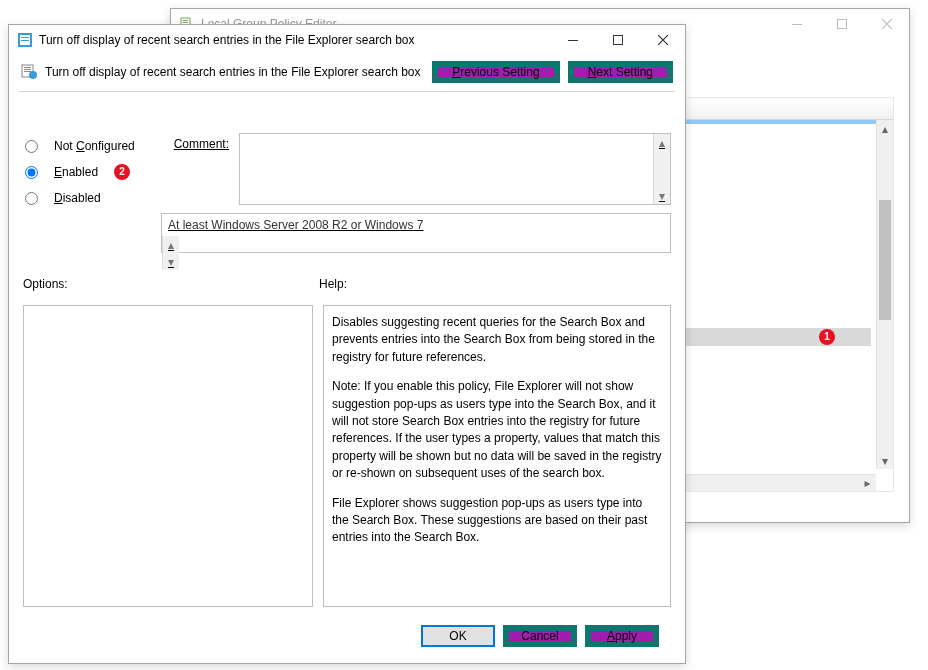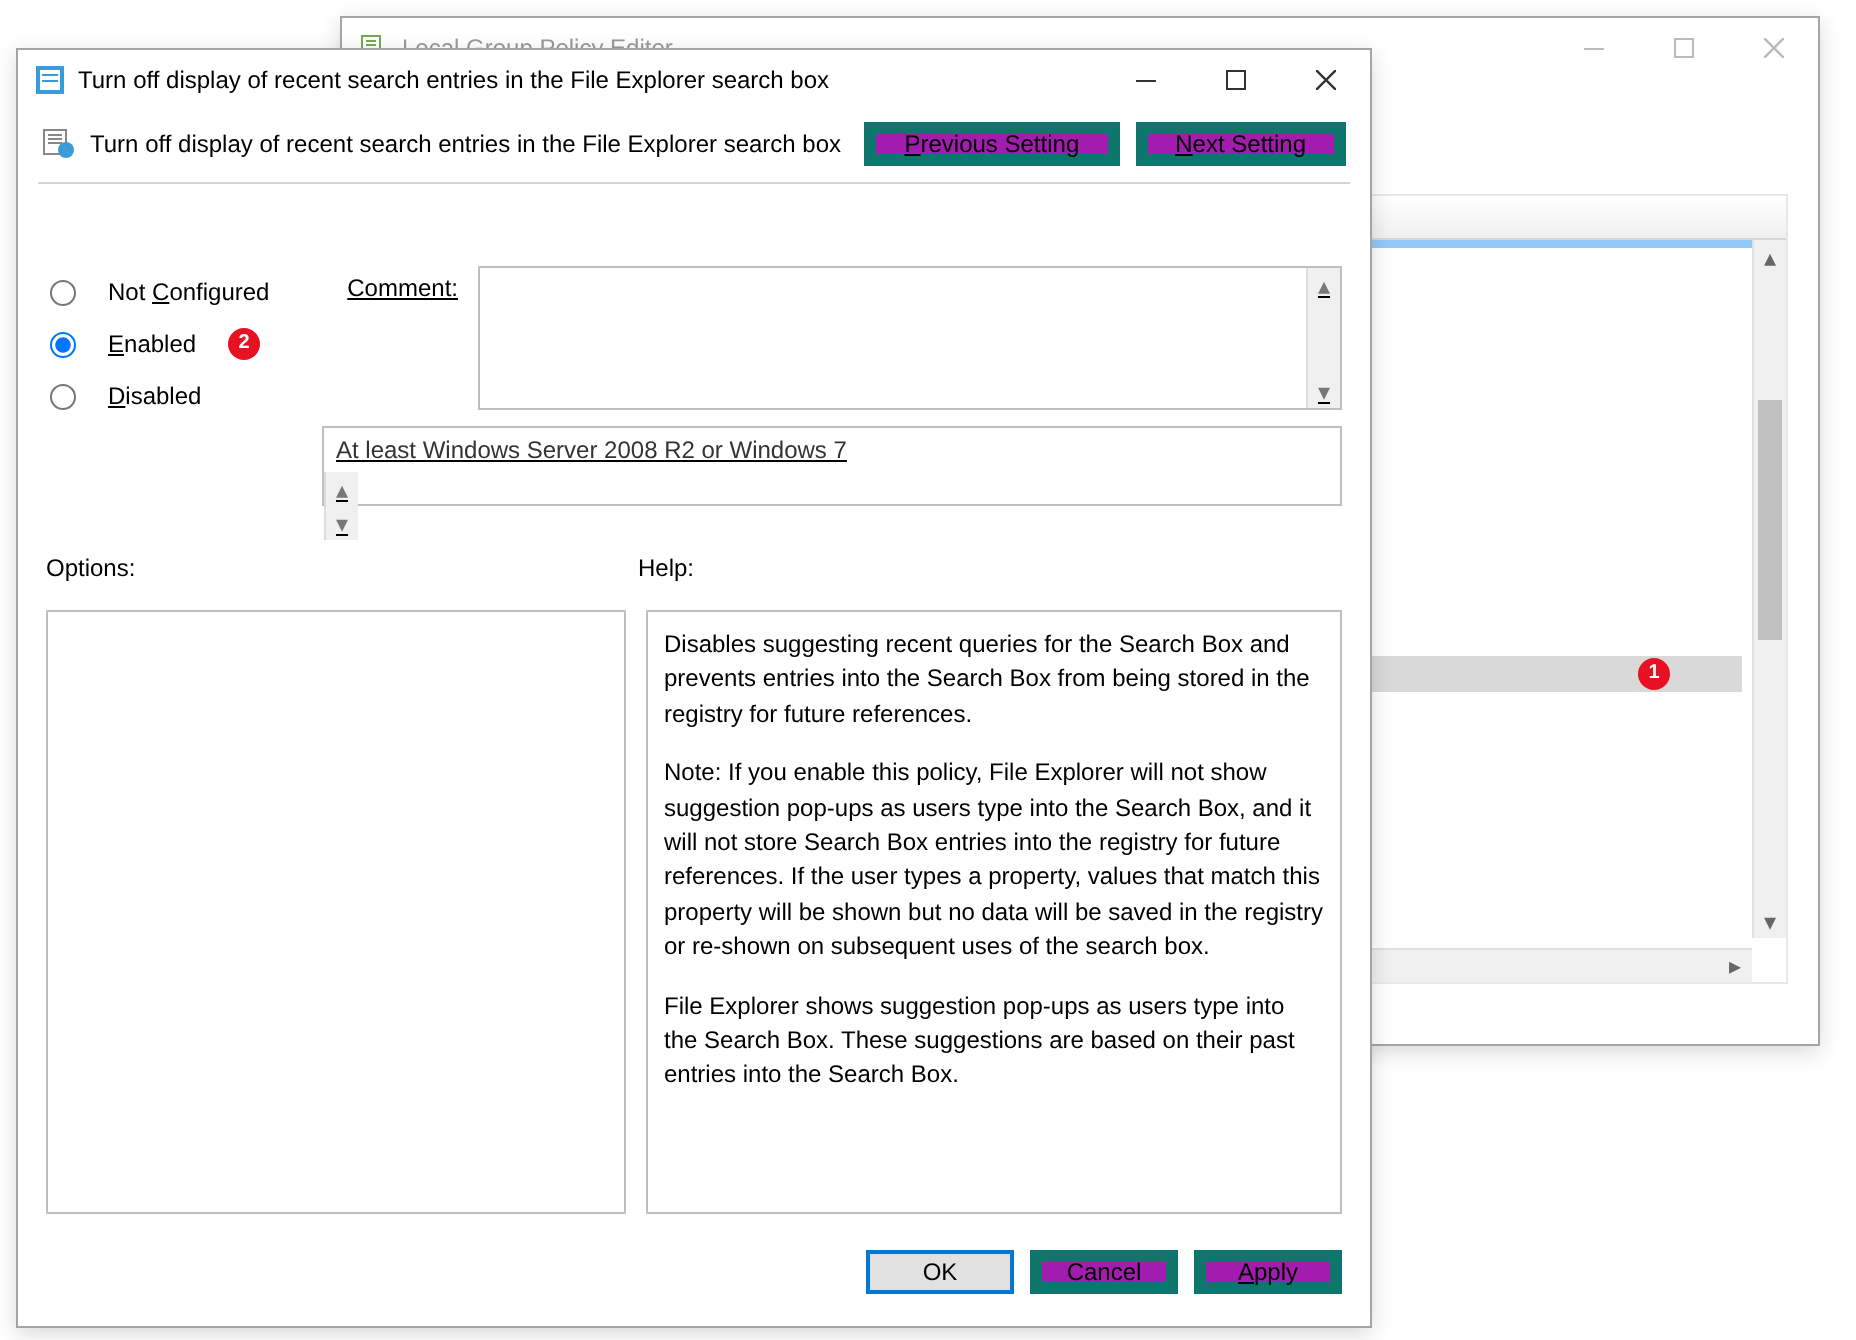--- a/index.html
+++ b/index.html
@@ -126,21 +126,21 @@
     position:absolute; left:14px; top:280px; right:14px; bottom:56px;
     display:flex; gap:10px;
   }
   .pane {
     border:1px solid #bfbfbf; background:#fff; flex:1; padding:8px;
     font-size:12px; line-height:1.45; overflow:hidden;
   }
   .pane.left { flex:0 0 290px; }
   .footer {
     position:absolute; left:0; right:0; bottom:10px; height:28px;
-    display:flex; justify-content:flex-end; gap:8px; padding:0 14px;
+    display:flex; justify-content:flex-end; gap:8px; padding:0 26px;
   }
   .footer .btn { width:74px; }
   .footer .btn.primary { border:2px solid #0078d7; background:#e1e1e1; }
   p.help { margin:0 0 12px 0; }
   .svgicon { width:16px; height:16px; }
   .badge-inline { position:absolute; }
 </style>
 </head>
 <body>
 

